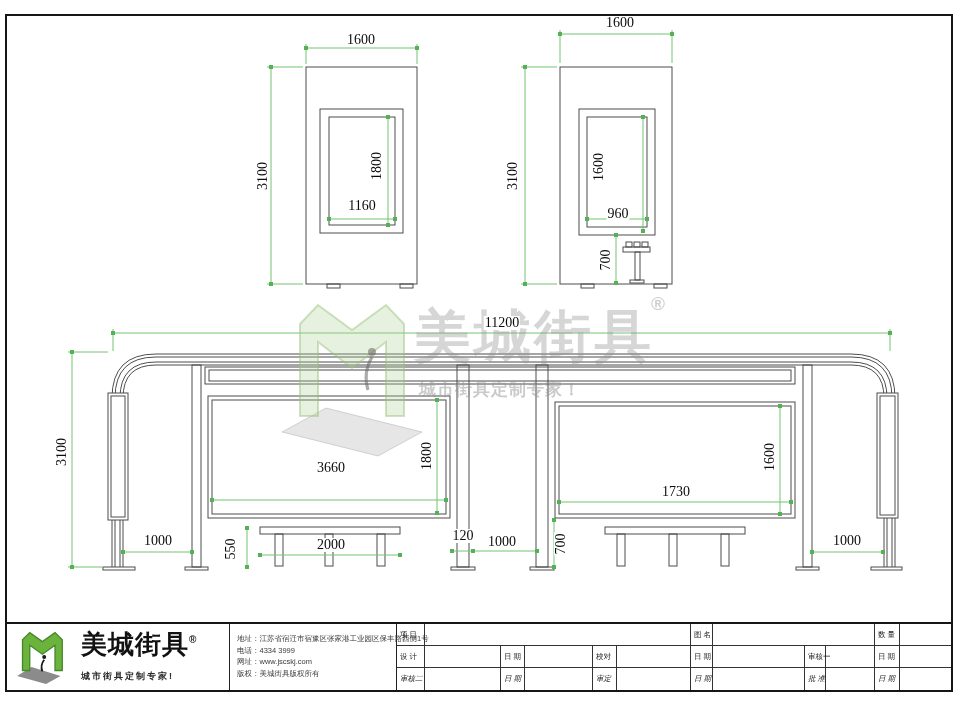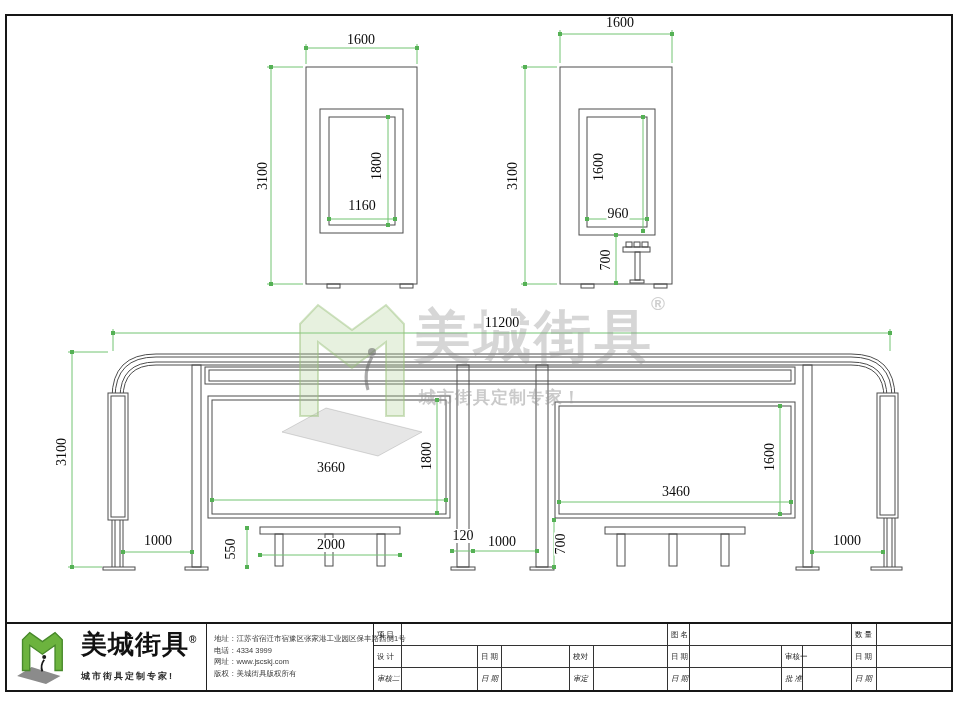--- a/index.html
+++ b/index.html
@@ -14,25 +14,25 @@
   .dim{position:absolute;transform:translate(-50%,-50%);
        font-family:"Liberation Serif",serif;font-size:14px;color:#0b0b0b;
        background:#fff;line-height:1;padding:0 1px;white-space:nowrap;}
   .dim.v{transform:translate(-50%,-50%) rotate(-90deg);}
   
   #wm-text{position:absolute;left:414px;top:308px;font-size:57px;font-weight:bold;
            letter-spacing:3px;color:rgba(148,148,148,0.38);line-height:1;white-space:nowrap;}
   #wm-reg{position:absolute;left:651px;top:293px;font-size:19px;font-weight:bold;
           color:rgba(148,148,148,0.45);}
   #wm-tag{position:absolute;left:419px;top:378px;font-size:17px;font-weight:bold;
-          letter-spacing:1px;color:rgba(150,150,150,0.5);white-space:nowrap;margin-top:8px;}
+          letter-spacing:1px;color:rgba(150,150,150,0.5);white-space:nowrap;}
   
   #titleblock{position:absolute;left:0;right:0;bottom:0;height:66px;
               border-top:2px solid #161616;display:flex;background:#fff;}
-  #logo-cell{width:200px;display:flex;align-items:center;box-sizing:border-box;
+  #logo-cell{width:223px;display:flex;align-items:center;box-sizing:border-box;
              border-right:1px solid #222;padding-left:10px;}
   #logo-txt{margin-left:6px;}
   #brand{font-size:26px;font-weight:bold;color:#111;letter-spacing:1px;line-height:1.05;white-space:nowrap;}
   #brand sup{font-size:10px;vertical-align:10px;}
   #tagline{font-size:9px;font-weight:bold;color:#2c2c2c;letter-spacing:2px;margin-top:12px;white-space:nowrap;}
   #info-cell{width:167px;box-sizing:border-box;border-right:1px solid #222;
              padding:9px 0 0 7px;}
   #info-cell div{font-size:7.5px;color:#3a3a3a;line-height:11.5px;white-space:nowrap;}
   #tb-table{flex:1;display:grid;
             grid-template-columns:28px 76px 24px 68px 24px 74px 22px 92px 21px 49px 25px 1fr;
@@ -186,21 +186,21 @@
   <span class="dim" style="left:502px;top:323px">11200</span>
   <span class="dim v" style="left:62px;top:452px">3100</span>
   <span class="dim" style="left:158px;top:541px">1000</span>
   <span class="dim v" style="left:231px;top:549px">550</span>
   <span class="dim" style="left:331px;top:545px">2000</span>
   <span class="dim" style="left:331px;top:468px">3660</span>
   <span class="dim v" style="left:427px;top:456px">1800</span>
   <span class="dim" style="left:463px;top:536px">120</span>
   <span class="dim" style="left:502px;top:542px">1000</span>
   <span class="dim v" style="left:561px;top:544px">700</span>
-  <span class="dim" style="left:676px;top:492px">3460</span>
+  <span class="dim" style="left:676px;top:492px">1730</span>
   <span class="dim v" style="left:770px;top:457px">1600</span>
   <span class="dim" style="left:847px;top:541px">1000</span>
 
   <div id="frame">
     <div id="titleblock">
 
       <div id="logo-cell">
         <svg width="58" height="56" viewBox="0 0 64 62">
           <path d="M0 52 L16 42 L48 52 L32 61 Z" fill="#8b8b8b"></path>
           <path d="M6 46 L6 12 L14 4 L28 14 L42 4 L50 12 L50 46 L42 46 L42 18 L28 28 L14 18 L14 46 Z" fill="#6cb33e" stroke="#47892a" stroke-width="1.5"></path>

